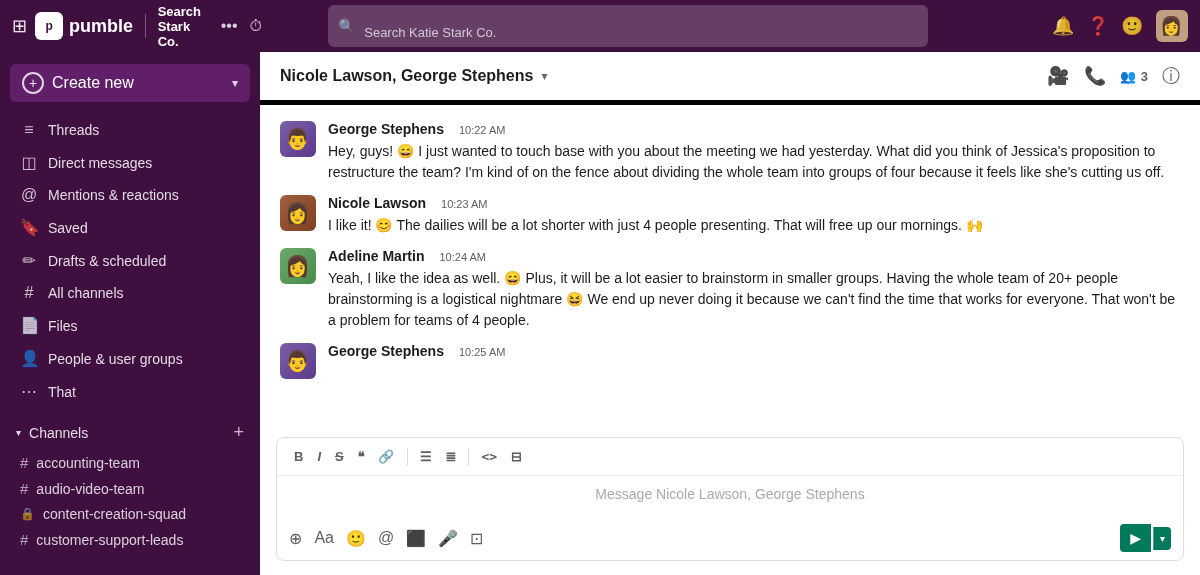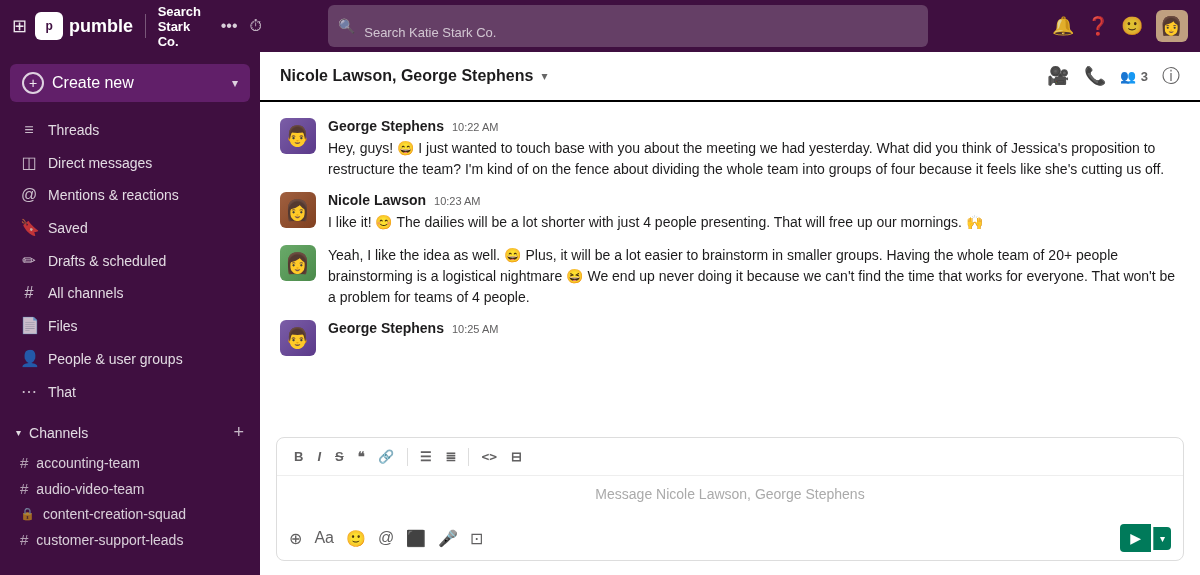--- a/index.html
+++ b/index.html
@@ -46,38 +46,38 @@
     .add-btn { font-size: 18px; color: rgba(255,255,255,0.7); }
 
     .channel-item { display: flex; align-items: center; gap: 8px; padding: 4px 16px; cursor: pointer; color: rgba(255,255,255,0.8); font-size: 14px; border-radius: 4px; margin: 1px 4px; }
     .channel-hash { font-size: 15px; color: rgba(255,255,255,0.6); }
     .channel-lock { font-size: 12px; color: rgba(255,255,255,0.6); }
 
     
     .chat-area { flex: 1; display: flex; flex-direction: column; background: #fff; overflow: hidden; }
 
     
-    .chat-header { display: flex; align-items: center; justify-content: space-between; padding: 12px 20px; border-bottom: 2px solid #000000; flex-shrink: 0; }
+    .chat-header { display: flex; align-items: center; justify-content: space-between; padding: 12px 20px; border-bottom: 5px solid #000000; flex-shrink: 0; }
     .chat-header-left { display: flex; align-items: center; gap: 8px; }
     .chat-title { font-size: 16px; font-weight: 700; color: #1d1c1d; }
     .chat-chevron { color: #666; font-size: 12px; cursor: pointer; }
     .chat-header-right { display: flex; align-items: center; gap: 14px; }
     .header-icon { color: #616061; font-size: 18px; cursor: pointer; }
     .members-btn { display: flex; align-items: center; gap: 4px; color: #616061; font-size: 13px; cursor: pointer; }
     .members-count { font-weight: 600; }
 
     
     .messages-area { flex: 1; overflow-y: auto; padding: 16px 20px; display: flex; flex-direction: column; gap: 4px; }
     .message-group { display: flex; gap: 12px; margin-bottom: 8px; }
     .avatar { width: 36px; height: 36px; border-radius: 6px; flex-shrink: 0; display: flex; align-items: center; justify-content: center; font-size: 11px; font-weight: bold; color: #fff; }
     .avatar.george { background: linear-gradient(135deg, #7b5ea7, #5b3a8a); }
     .avatar.nicole { background: linear-gradient(135deg, #a06040, #804020); }
     .avatar.adeline { background: linear-gradient(135deg, #6aaa6a, #4a8a4a); }
     .message-content { flex: 1; }
-    .message-header { display: flex; align-items: baseline; gap: 8px; margin-bottom: 4px; }
+    .message-header { display: flex; align-items: baseline; gap: 15px; margin-bottom: 4px; }
     .message-author { font-weight: 700; font-size: 14px; color: #1d1c1d; }
     .message-time { font-size: 11px; color: #616061; }
     .message-text { font-size: 14px; color: #1d1c1d; line-height: 1.5; }
 
     
     .compose-area { border: 1px solid #ddd; border-radius: 8px; margin: 10px 16px 14px; flex-shrink: 0; }
     .compose-toolbar { display: flex; align-items: center; gap: 4px; padding: 8px 12px; border-bottom: 1px solid #eee; }
     .toolbar-btn { background: none; border: none; cursor: pointer; color: #616061; padding: 3px 5px; border-radius: 3px; font-size: 13px; font-weight: 600; display: flex; align-items: center; justify-content: center; }
     .toolbar-divider { width: 1px; height: 18px; background: #ddd; margin: 0 3px; }
     .compose-input { padding: 10px 14px; min-height: 40px; color: #aaa; font-size: 14px; text-align: center; }
@@ -241,20 +241,24 @@
           </div>
           <div class="message-text">I like it! 😊  The dailies will be a lot shorter with just 4 people presenting. That will free up our mornings. 🙌</div>
         </div>
       </div>
 
       <div class="message-group">
         <div class="avatar adeline">
           <span style="font-size:20px;">👩</span>
         </div>
         <div class="message-content">
+          <div class="message-header">
+            <span class="message-author">Adeline Martin</span>
+            <span class="message-time">10:24 AM</span>
+          </div>
           <div class="message-text">Yeah, I like the idea as well. 😄 Plus, it will be a lot easier to brainstorm in smaller groups. Having the whole team of 20+ people brainstorming is a logistical nightmare 😆 We end up never doing it because we can't find the time that works for everyone. That won't be a problem for teams of 4 people.</div>
         </div>
       </div>
 
       <div class="message-group">
         <div class="avatar george">
           <span style="font-size:20px;">👨</span>
         </div>
         <div class="message-content">
           <div class="message-header">

